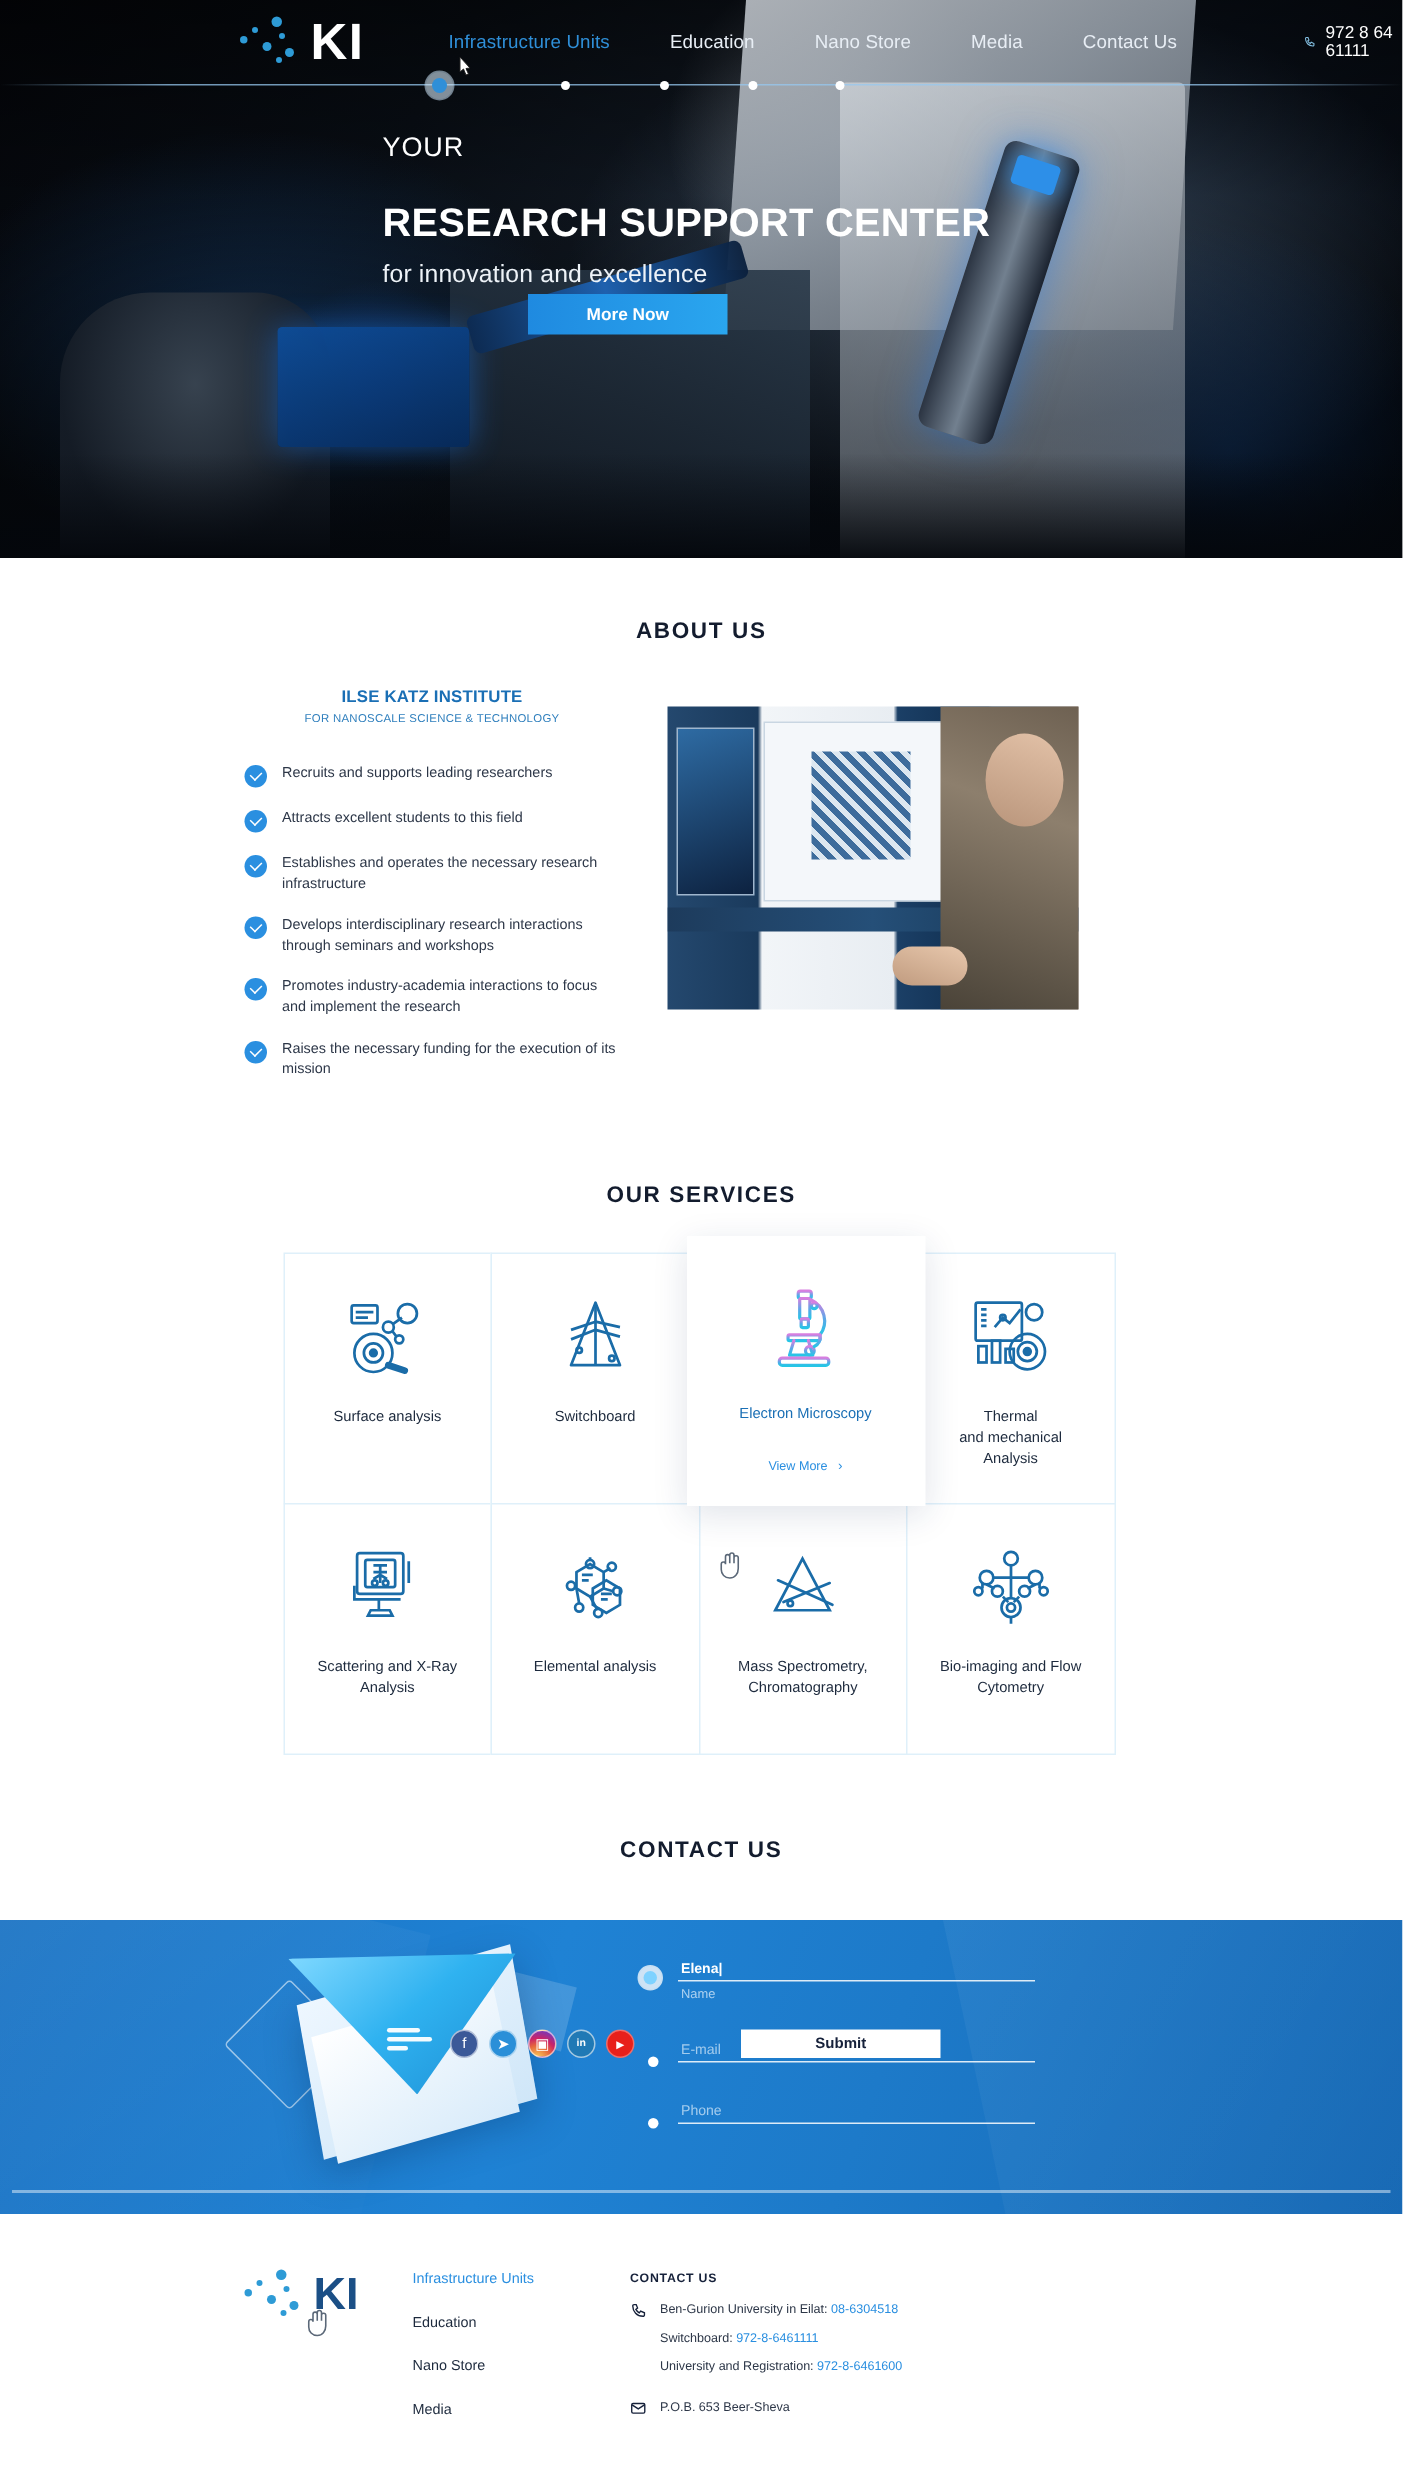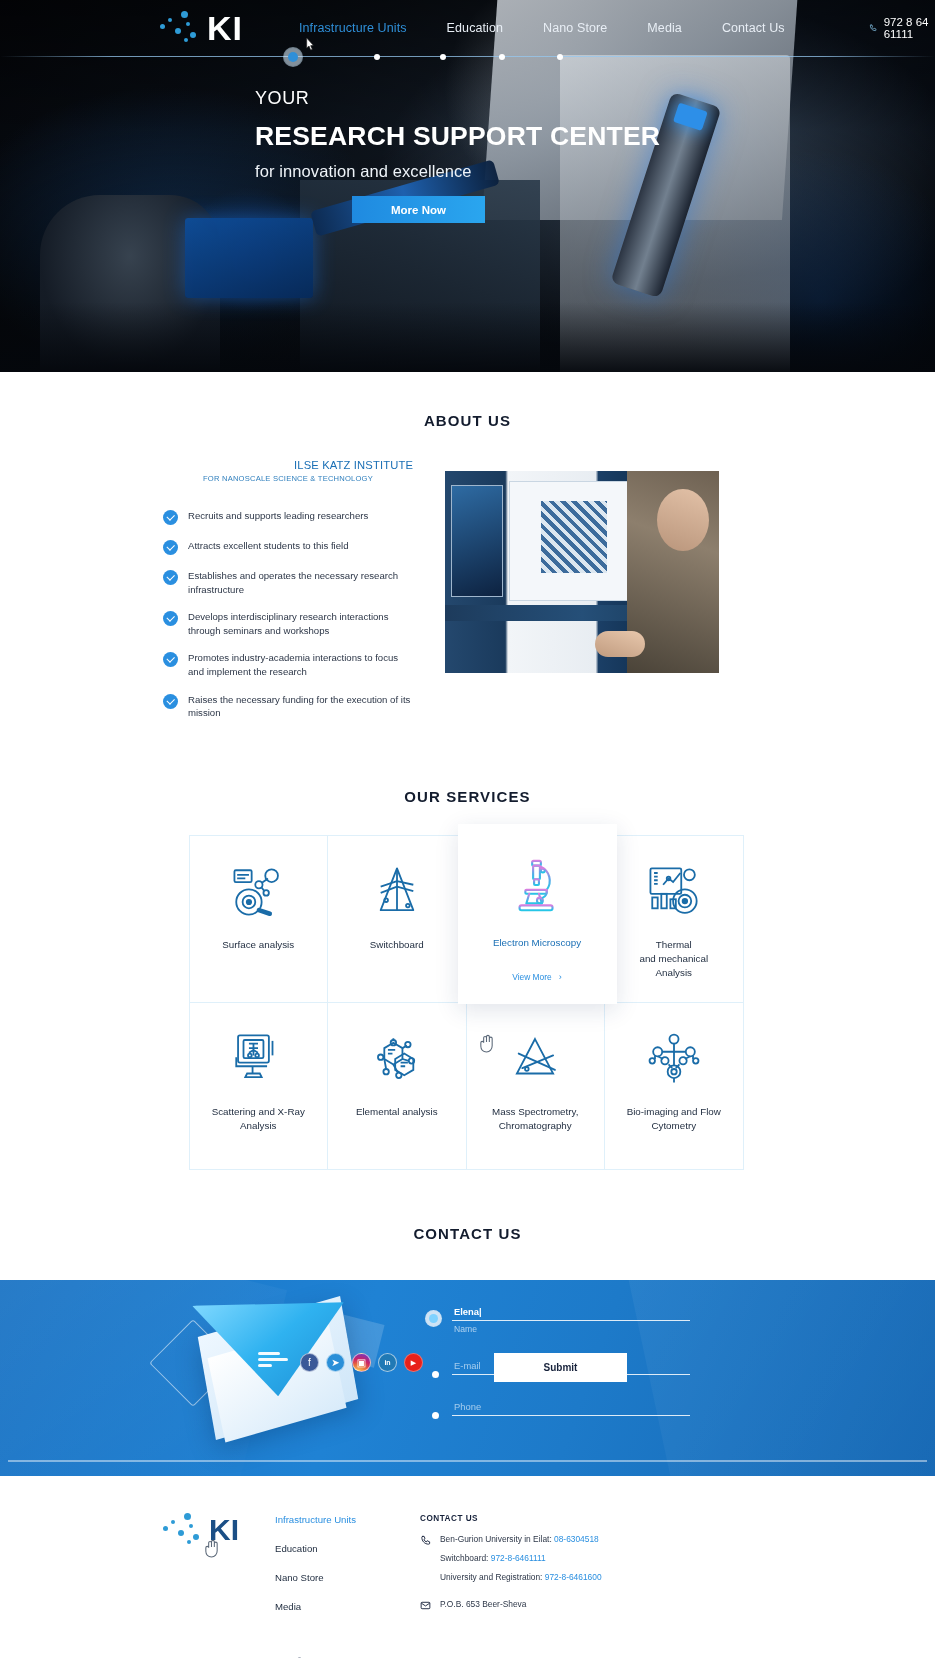--- a/index.html
+++ b/index.html
@@ -112,40 +112,40 @@
   .nav-dot.active {
     width:10px; height:10px; top:2px; background:#2f8fd8;
     box-shadow: 0 0 0 4px rgba(255,255,255,.12), 0 0 0 5px rgba(200,225,245,.55);
   }
   .cursor {
     position:absolute; width:16px; height:20px; pointer-events:none; z-index:40;
   }
 
   .hero-copy { position:absolute; left:255px; top:88px; z-index:6; }
   .hero-kicker { color:#ffffff; font-size:18px; font-weight:400; letter-spacing:.6px; }
-  .hero-title  { color:#ffffff; font-size:26.5px; font-weight:700; letter-spacing:.2px; margin-top: 12px; }
+  .hero-title  { color:#ffffff; font-size:26.5px; font-weight:700; letter-spacing:.2px; margin-top: 24px; }
   .hero-sub    { color:#eef3f8; font-size:16.5px; font-weight:400; margin-top: 10px; letter-spacing:.1px; }
   .apply-btn {
     position:absolute; left:352px; top:196px; z-index:7;
     width:133px; height:27px; border:0; cursor:pointer;
     background: linear-gradient(90deg,#1f8ae0,#2aa6ef);
     color:#fff; font-size:11.5px; font-weight:600;
     font-family:"Liberation Sans", sans-serif;
     display:flex; align-items:center; justify-content:center;
   }
 
   
   .about { padding: 40px 0 0; }
   .section-title {
     text-align:center; font-size:15px; font-weight:700; letter-spacing:1.1px;
     color:#131c2e;
   }
   .about-wrap { display:flex; margin-top: 30px; padding-left: 163px; }
   .about-left { width: 250px; }
-  .inst-name { color:#1a6fb5; font-size:11.2px; font-weight:400; letter-spacing:.15px; text-align:right; }
+  .inst-name { color:#1a6fb5; font-size:11.2px; font-weight:700; letter-spacing:.15px; text-align:center; }
   .inst-sub  { color:#2f7fbd; font-size:7.6px; letter-spacing:.2px; margin-top:3px; text-align:center; }
   .bullets { margin-top: 26px; }
   .bullet { display:flex; gap:10px; margin-bottom: 14px; align-items:flex-start; }
   .check {
     flex:0 0 auto; width:15px; height:15px; border-radius:50%;
     background:#2a8fe0; position:relative; margin-top:1px;
   }
   .check:after {
     content:""; position:absolute; left:4px; top:4px; width:6px; height:3.5px;
     border-left:1.6px solid #fff; border-bottom:1.6px solid #fff;
@@ -252,21 +252,21 @@
   }
   .field-value {
     color:#ffffff; font-size:9.4px; font-weight:700; padding-left:14px; height:12px;
   }
   .field-line { height:1px; background:rgba(255,255,255,.85); margin-left:12px; margin-top:2px; }
   .field-label {
     color: rgba(226,240,252,.72); font-size:8.6px; padding-left:14px; margin-top:3px;
   }
   .field.empty .field-label { margin-top:0; margin-bottom:3px; font-size:9.4px; color:rgba(226,240,252,.68); }
   .submit-btn {
-    position:absolute; left:494px; top:1353px; width:133px; height:29px;
+    position:absolute; left:494px; top:1353px; width:133px; height:19px;
     background:#ffffff; border:0; cursor:pointer; z-index:6;
     color:#16213a; font-size:10px; font-weight:700; font-family:"Liberation Sans", sans-serif;
   }
   .band-rule { position:absolute; left:8px; bottom:14px; width:919px; height:2px; background: rgba(255,255,255,.45); }
 
   
   .footer { padding: 34px 0 0; background:#fff; }
   .footer-inner { display:flex; padding-left: 163px; position:relative; }
   .f-logo { width: 112px; }
   .f-logo-dots { width: 46px; height: 40px; position:relative; }

